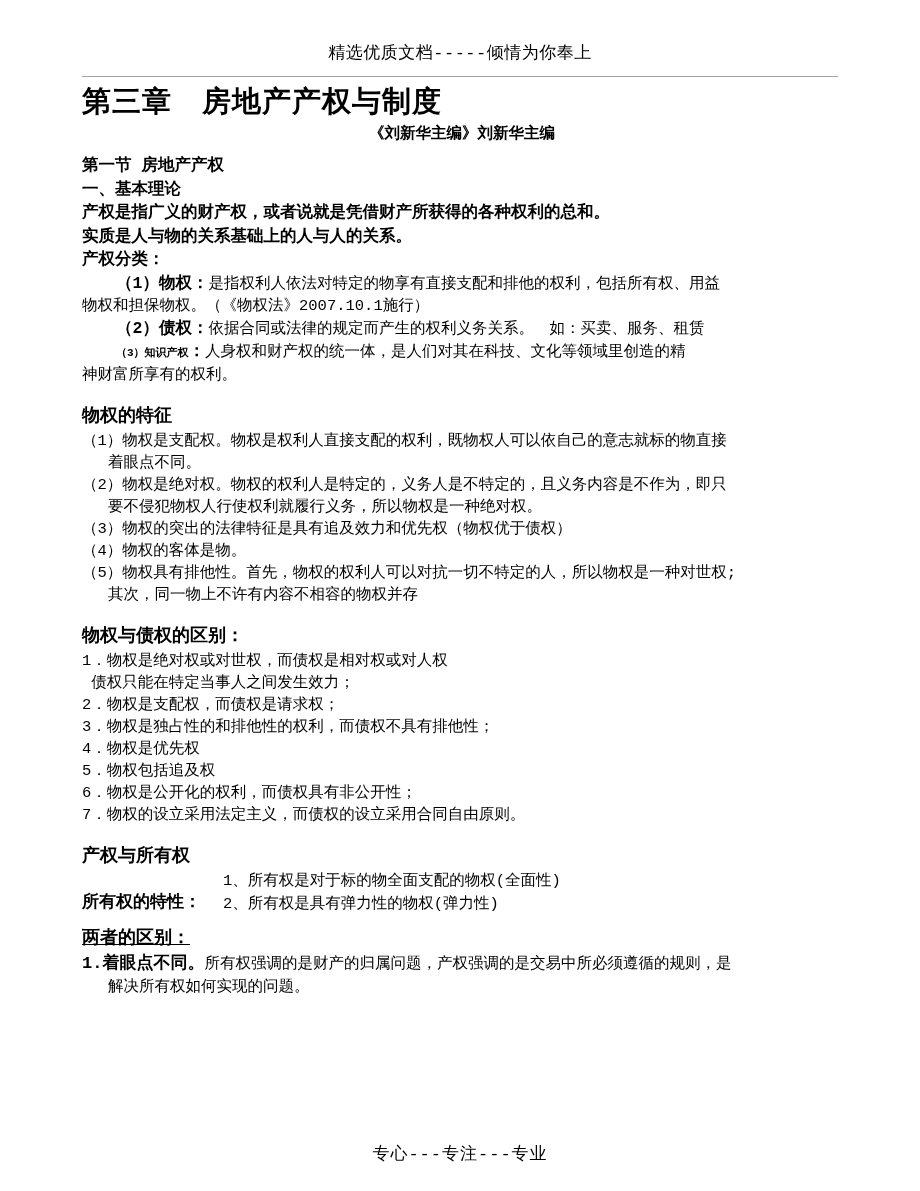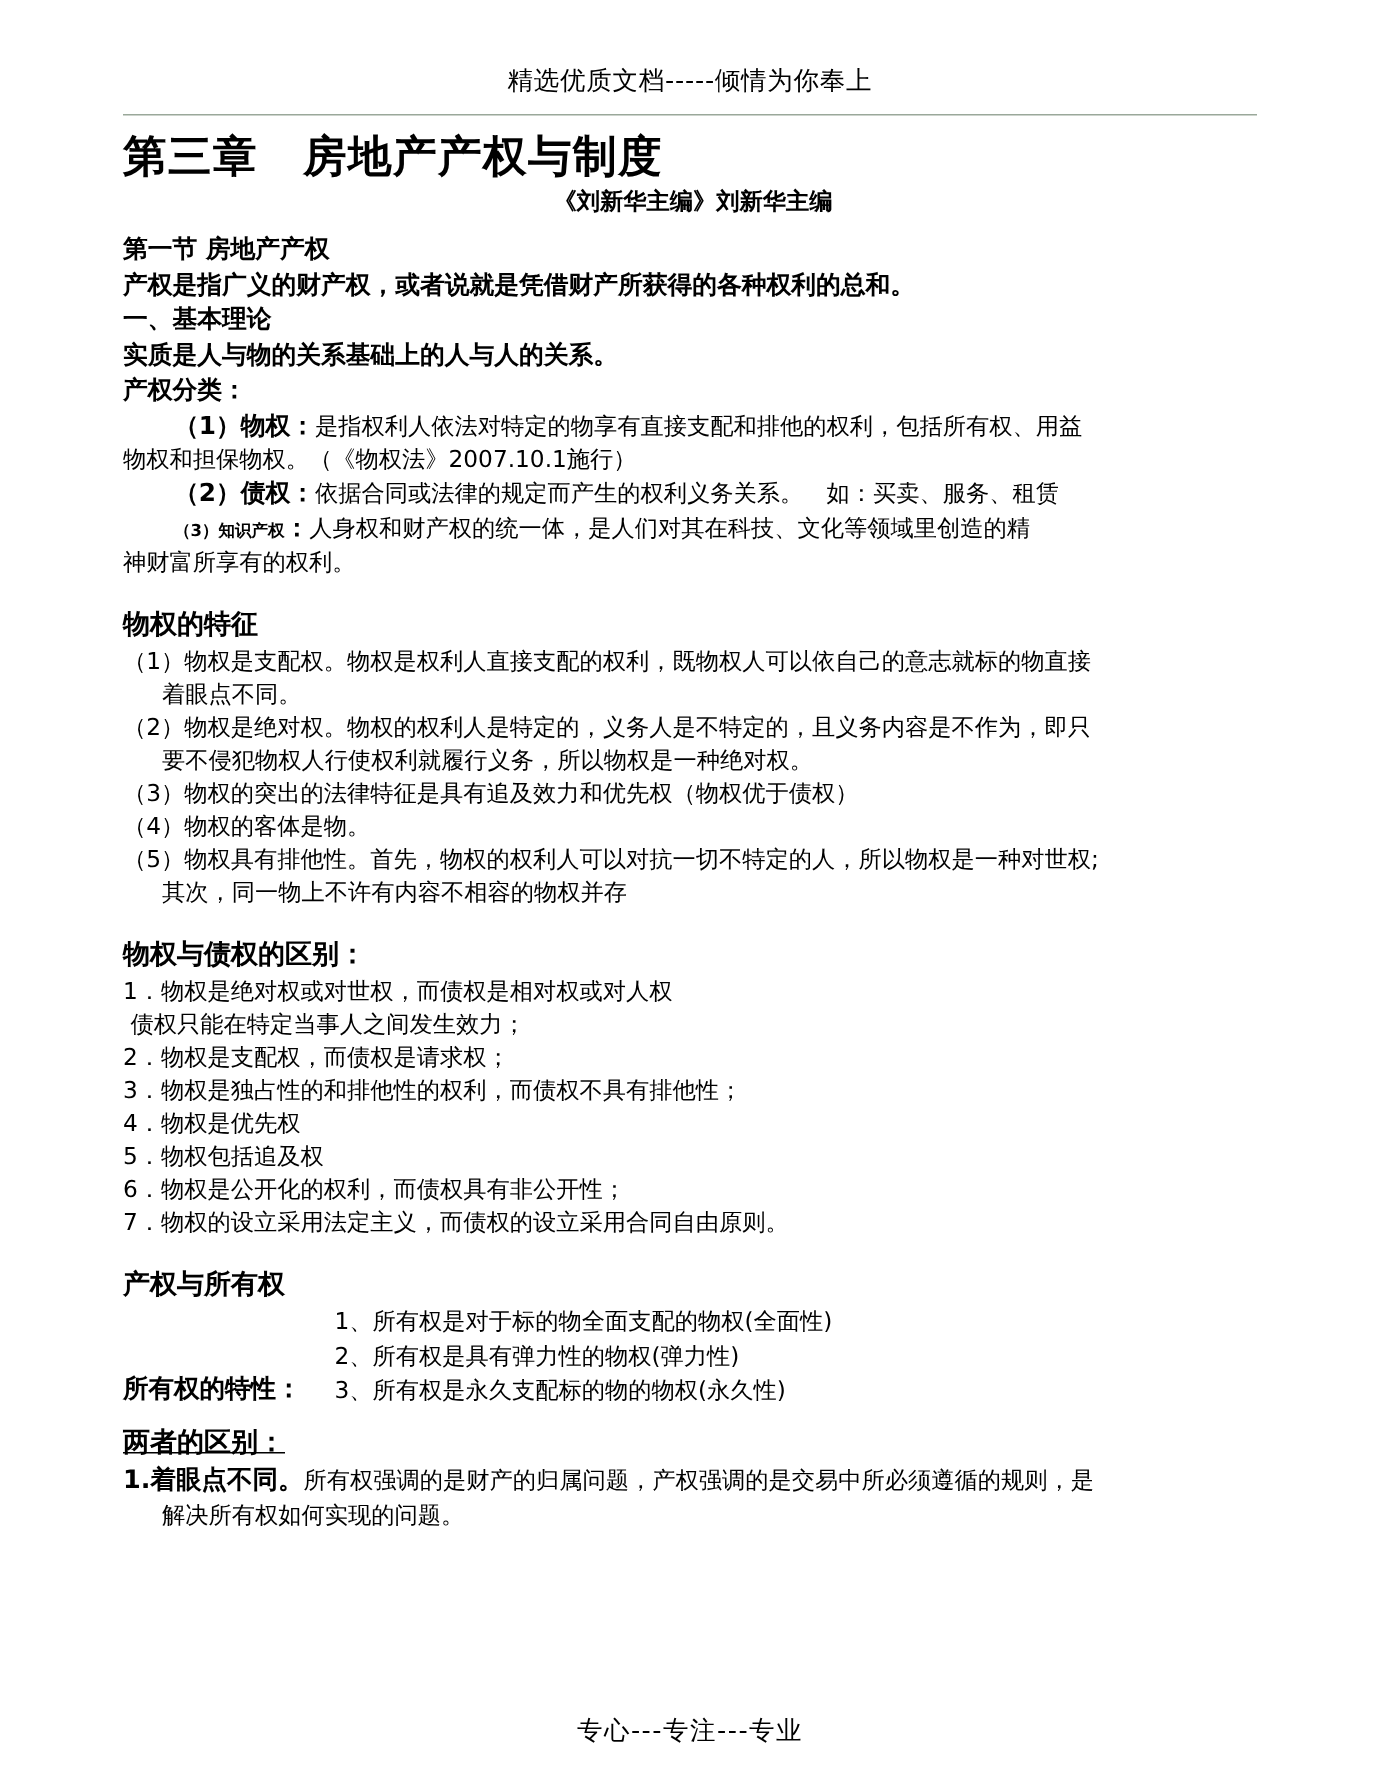--- a/index.html
+++ b/index.html
@@ -14,20 +14,21 @@
     color: #000000;
     position: relative;
     overflow: hidden;
   }
   .page {
     position: relative;
     width: 920px;
     height: 1191px;
     box-sizing: border-box;
     padding: 6px;
+    font-family: Liberation Mono, monospace;
   }
 
   
   .doc-header {
     position: absolute;
     top: 44px;
     left: 0;
     width: 920px;
     text-align: center;
     font-size: 17px;
@@ -119,22 +120,22 @@
   <div class="doc-header">精选优质文档-----倾情为你奉上</div>
   <div class="header-rule"></div>
 
   <div class="content">
 
     <div class="doc-title">第三章　房地产产权与制度</div>
     <div class="doc-subtitle">《刘新华主编》刘新华主编</div>
 
     
     <p class="ln ln-sec">第一节 房地产产权</p>
+    <p class="ln ln-sec">一、基本理论</p>
     <p class="ln ln-b">产权是指广义的财产权，或者说就是凭借财产所获得的各种权利的总和。</p>
-    <p class="ln ln-sec">一、基本理论</p>
     <p class="ln ln-b">实质是人与物的关系基础上的人与人的关系。</p>
     <p class="ln ln-b">产权分类：</p>
 
     
     <p class="ln ln-small indent2"><span class="ln-b" style="font-size:16.5px">（1）物权</span><span class="ln-b" style="font-size:16.5px">：</span><span>是指权利人依法对特定的物享有直接支配和排他的权利，包括所有权、用益</span></p>
     <p class="ln ln-small">物权和担保物权。（《物权法》2007.10.1施行）</p>
 
     
     <p class="ln ln-small indent2"><span class="ln-b" style="font-size:16.5px">（2）债权</span><span class="ln-b" style="font-size:16.5px">：</span><span>依据合同或法律的规定而产生的权利义务关系。　如：买卖、服务、租赁</span></p>
 
@@ -170,21 +171,20 @@
 
     <div class="gap-md"></div>
 
     
     <p class="ln ln-head">产权与所有权</p>
     <div class="owner-row">
       <div class="owner-label">所有权的特性：</div>
       <div class="owner-items">
         <div class="oi">1、所有权是对于标的物全面支配的物权(全面性)</div>
         <div class="oi">2、所有权是具有弹力性的物权(弹力性)</div>
-        <div class="oi">3、所有权是永久支配标的物的物权(永久性)</div>
       </div>
     </div>
 
     <div class="gap-sm"></div>
 
     
     <p class="ln ln-head ul" style="display:inline-block">两者的区别：</p>
     <p class="ln ln-small wide"><span class="ln-b" style="font-size:17px">1.着眼点不同。</span><span>所有权强调的是财产的归属问题，产权强调的是交易中所必须遵循的规则，是</span></p>
     <p class="ln ln-small indent1">解决所有权如何实现的问题。</p>
 

